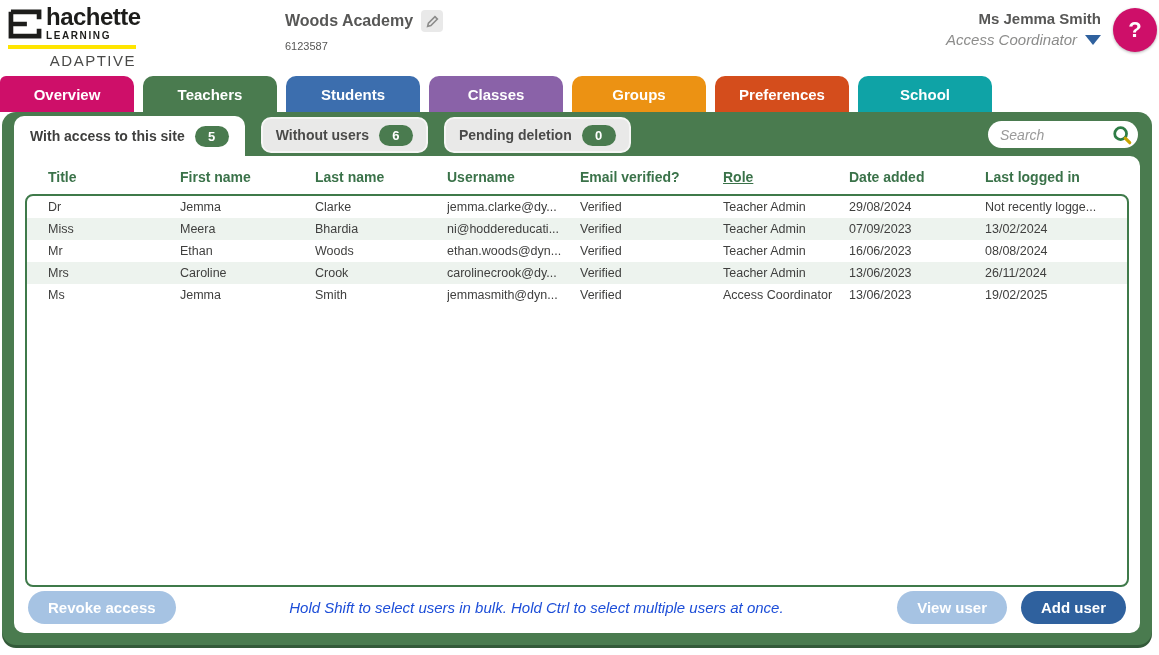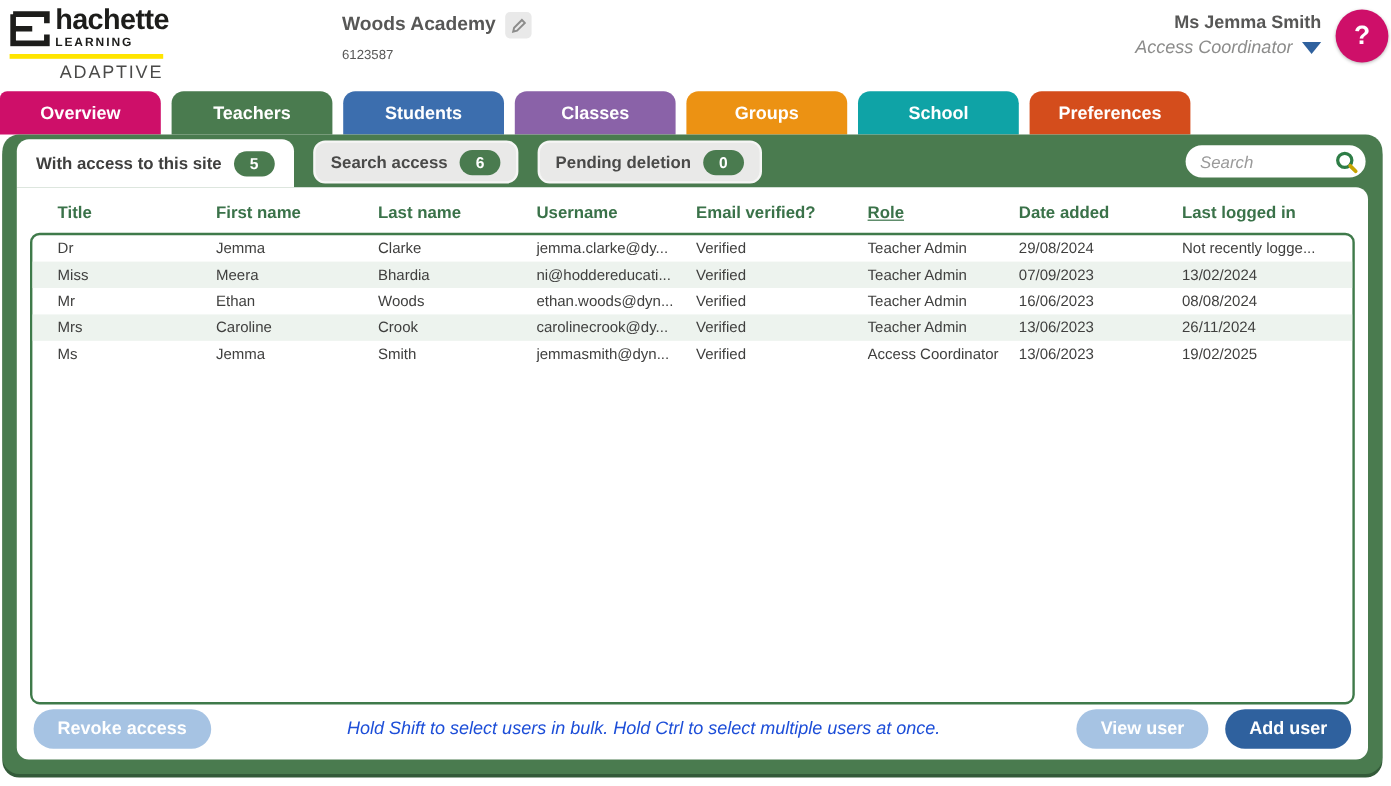--- a/index.html
+++ b/index.html
@@ -127,32 +127,32 @@
     <button class="help-btn">?</button>
   </div>
 </header>
 
 <nav class="tabs">
   <div class="tab tab-overview">Overview</div>
   <div class="tab tab-teachers">Teachers</div>
   <div class="tab tab-students">Students</div>
   <div class="tab tab-classes">Classes</div>
   <div class="tab tab-groups">Groups</div>
+  <div class="tab tab-preferences">Preferences</div>
   <div class="tab tab-school">School</div>
-  <div class="tab tab-preferences">Preferences</div>
 </nav>
 
 <section class="panel">
   <div class="band">
     <div class="subtab-active">
       <span>With access to this site</span>
       <span class="badge">5</span>
     </div>
     <div class="subtab">
-      <span>Search access</span>
+      <span>Without users</span>
       <span class="badge">6</span>
     </div>
     <div class="subtab">
       <span>Pending deletion</span>
       <span class="badge">0</span>
     </div>
     <div class="searchbox">
       <input type="text" placeholder="Search" style="">
       <span class="search-ico">
         <svg width="20" height="20" viewBox="0 0 22 22">

